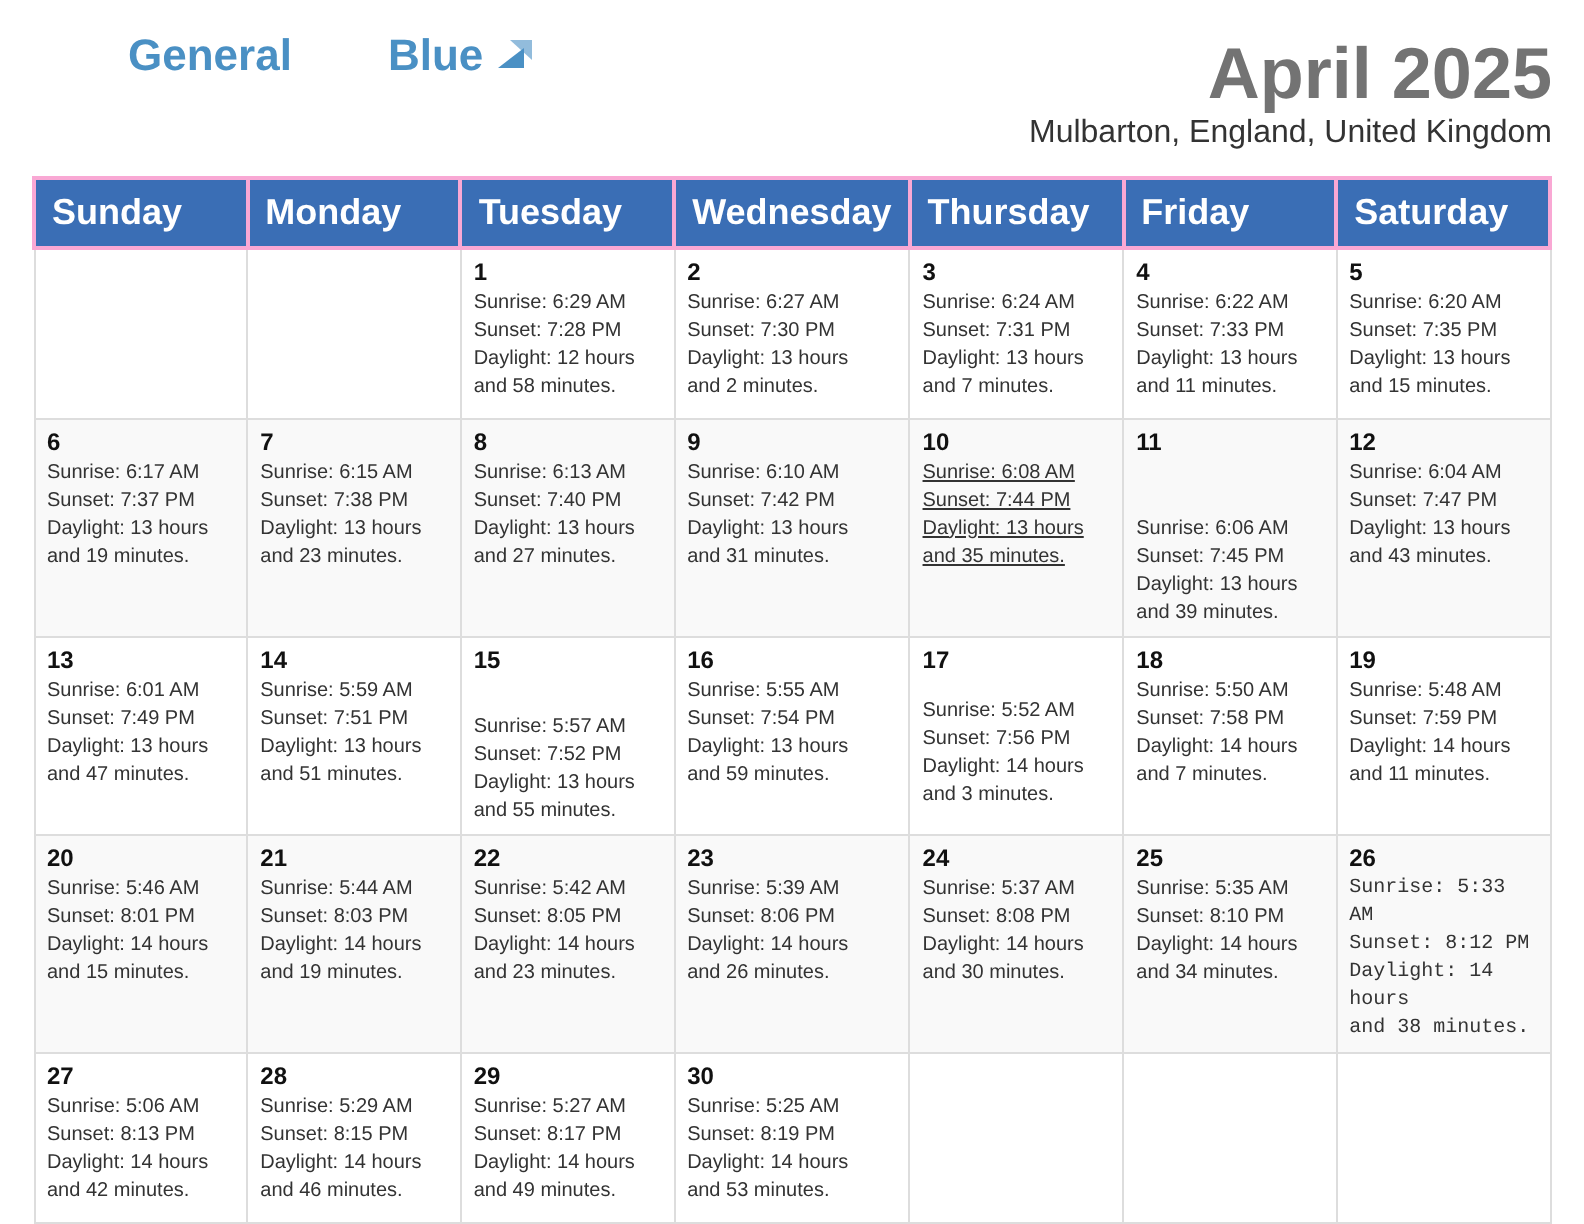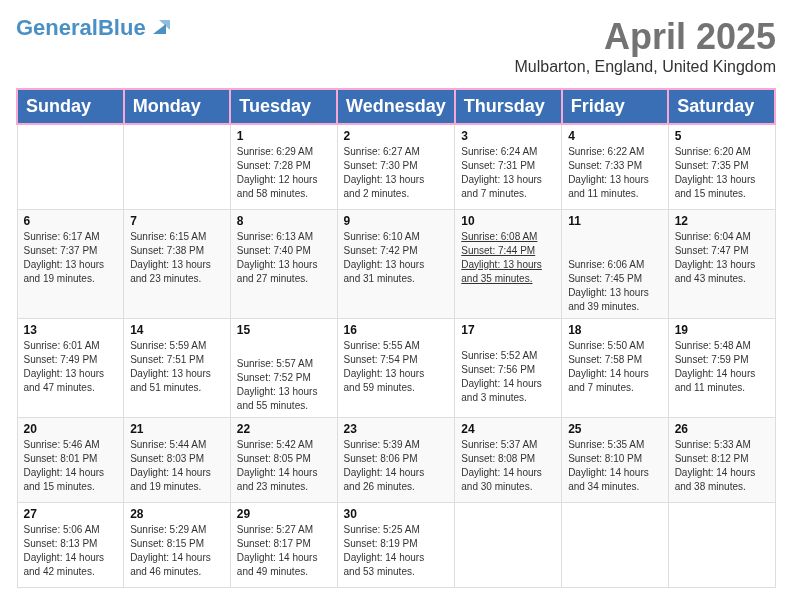--- a/index.html
+++ b/index.html
@@ -22,20 +22,21 @@
       align-items: flex-start;
     }
     .logo-text {
       font-size: 22px;
       font-weight: bold;
       color: #1a3a5c;
       line-height: 1;
     }
     .logo-text span {
       color: #4a90c4;
+      margin-left: 48px;
     }
     .title-section {
       text-align: right;
     }
     .month-title {
       font-size: 36px;
       font-weight: bold;
       color: #737373;
     }
     .location {
@@ -297,21 +298,21 @@
         </td>
         <td>
           <div class="day-number">25</div>
           <div class="cell-text" style="white-space: pre-line;">Sunrise: 5:35 AM
 Sunset: 8:10 PM
 Daylight: 14 hours
 and 34 minutes.</div>
         </td>
         <td>
           <div class="day-number">26</div>
-          <div class="cell-text" style="white-space: pre-line;">Sunrise: 5:33 AM
+          <div class="cell-text" style="white-space: pre-line; font-family: Liberation Mono, monospace;">Sunrise: 5:33 AM
 Sunset: 8:12 PM
 Daylight: 14 hours
 and 38 minutes.</div>
         </td>
       </tr>
       <tr>
         <td>
           <div class="day-number">27</div>
           <div class="cell-text" style="white-space: pre-line;">Sunrise: 5:06 AM
 Sunset: 8:13 PM

